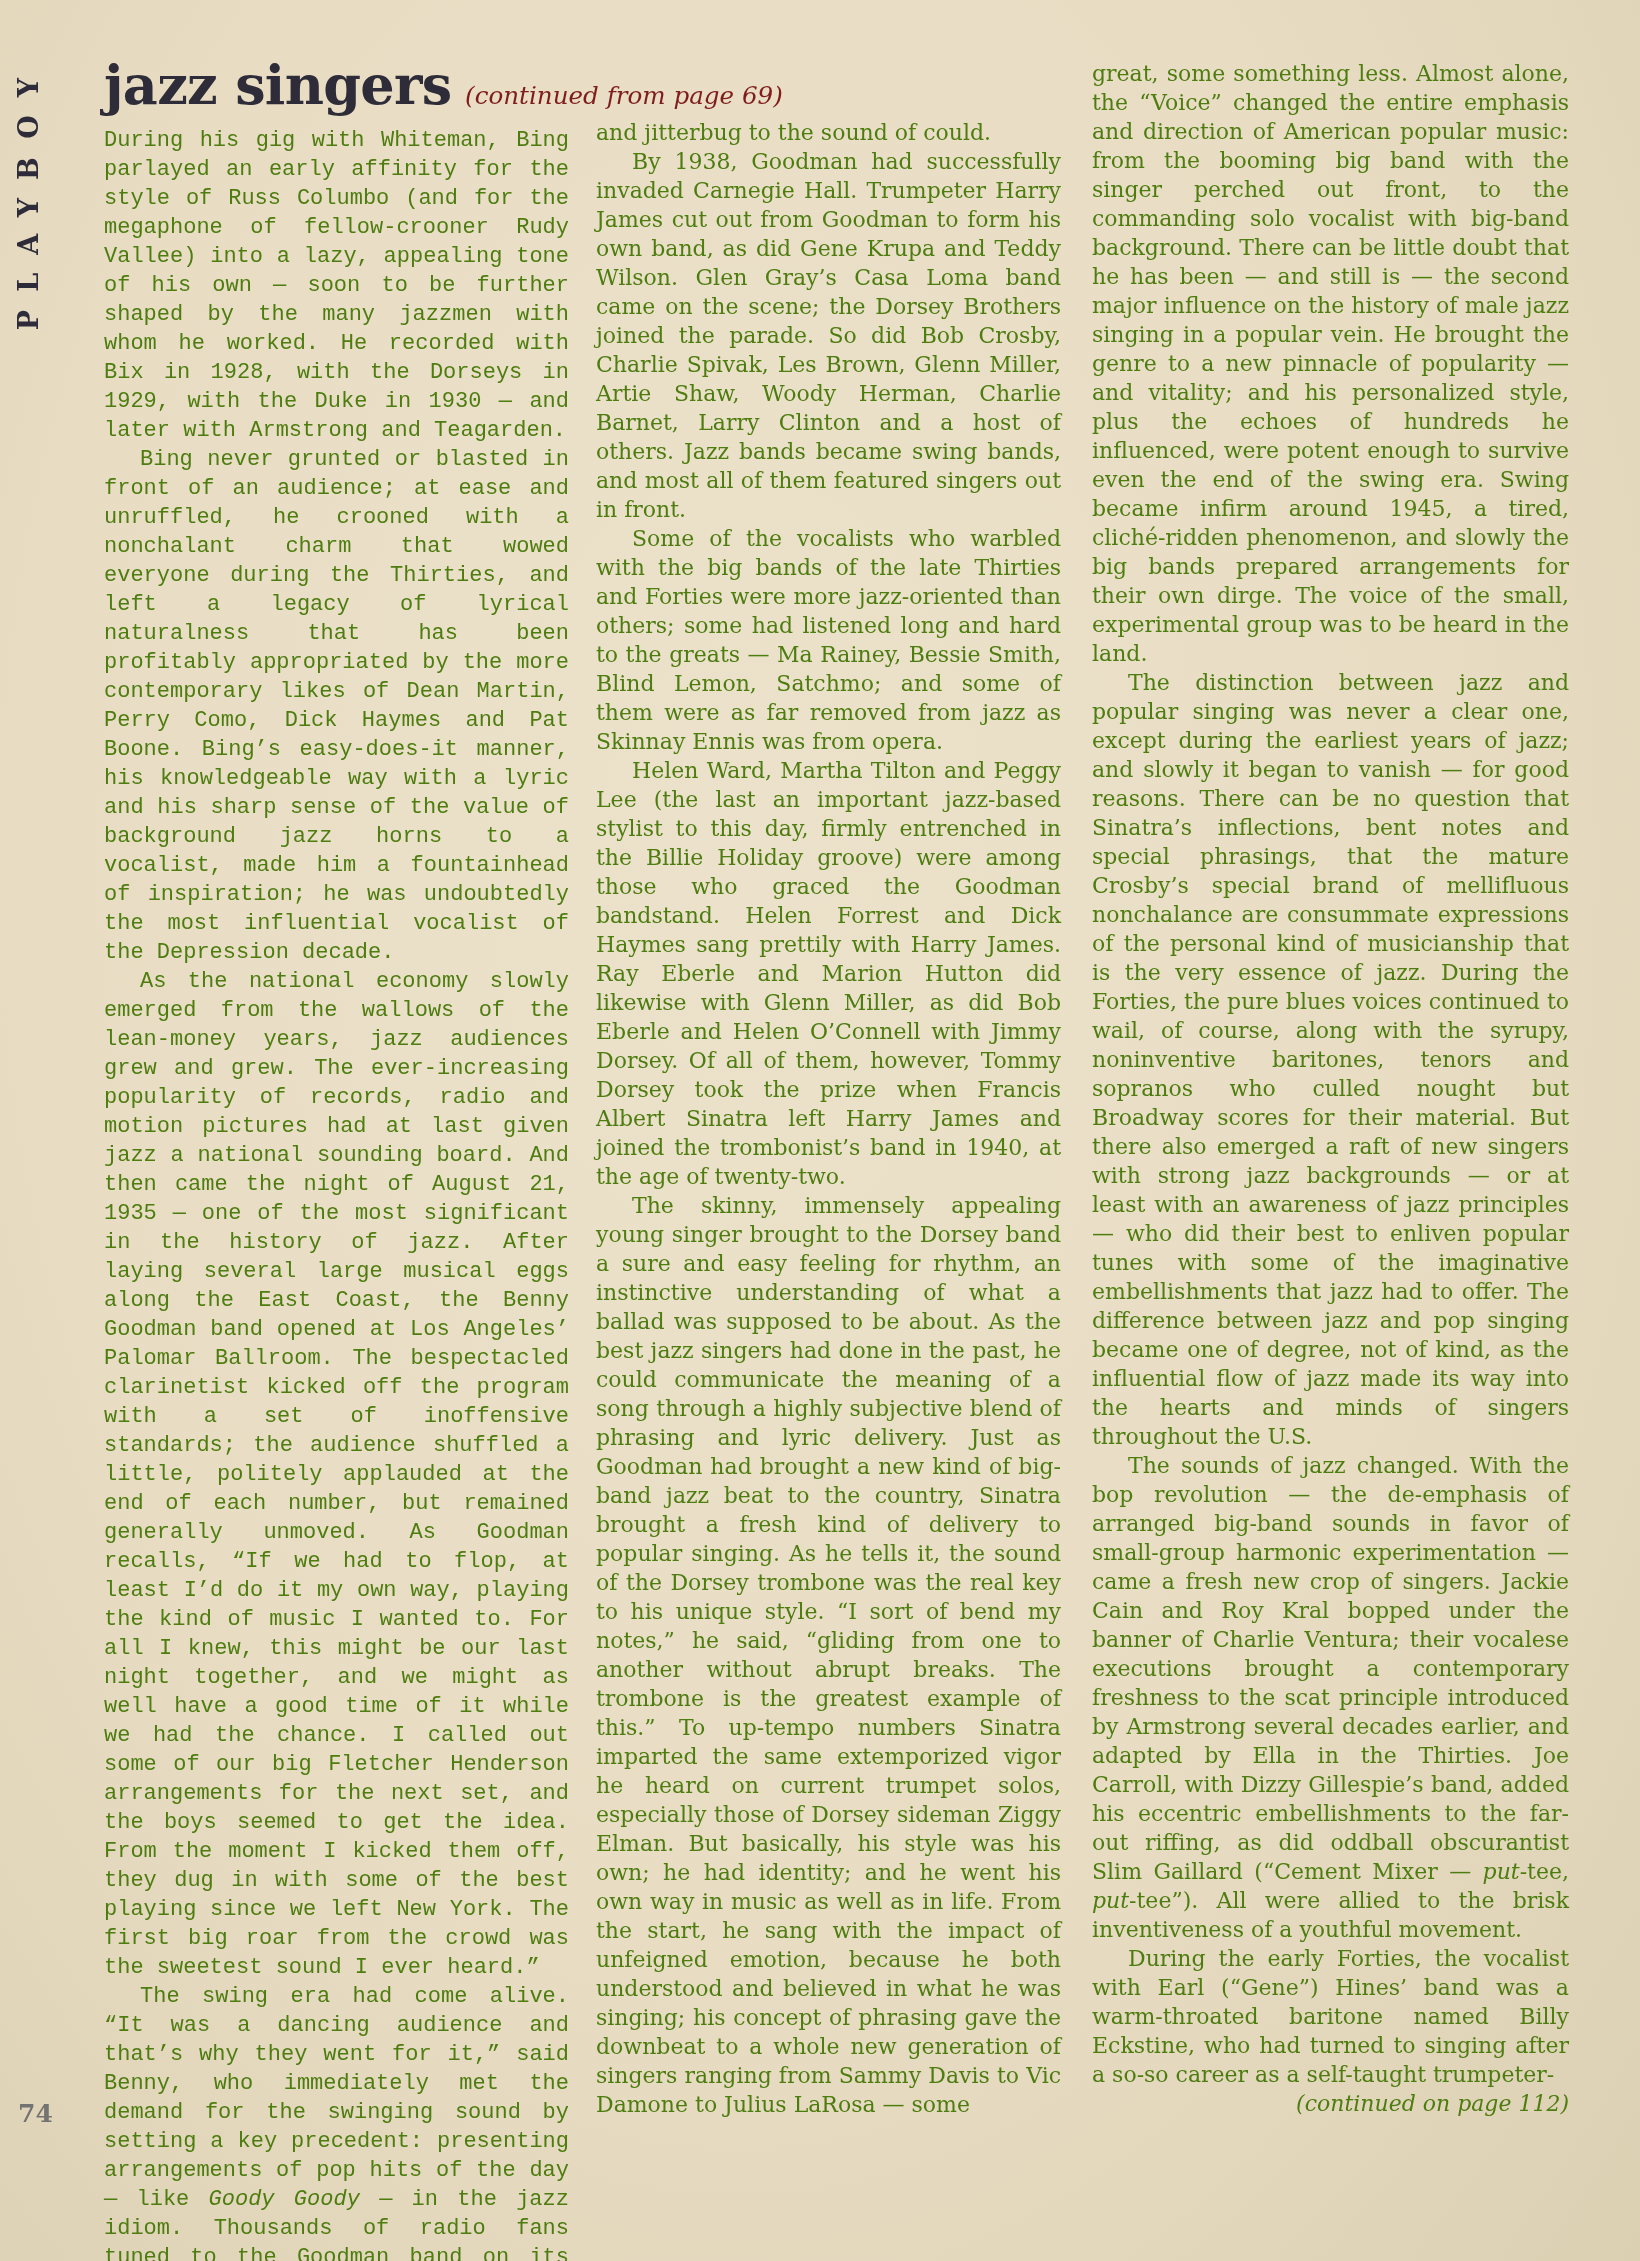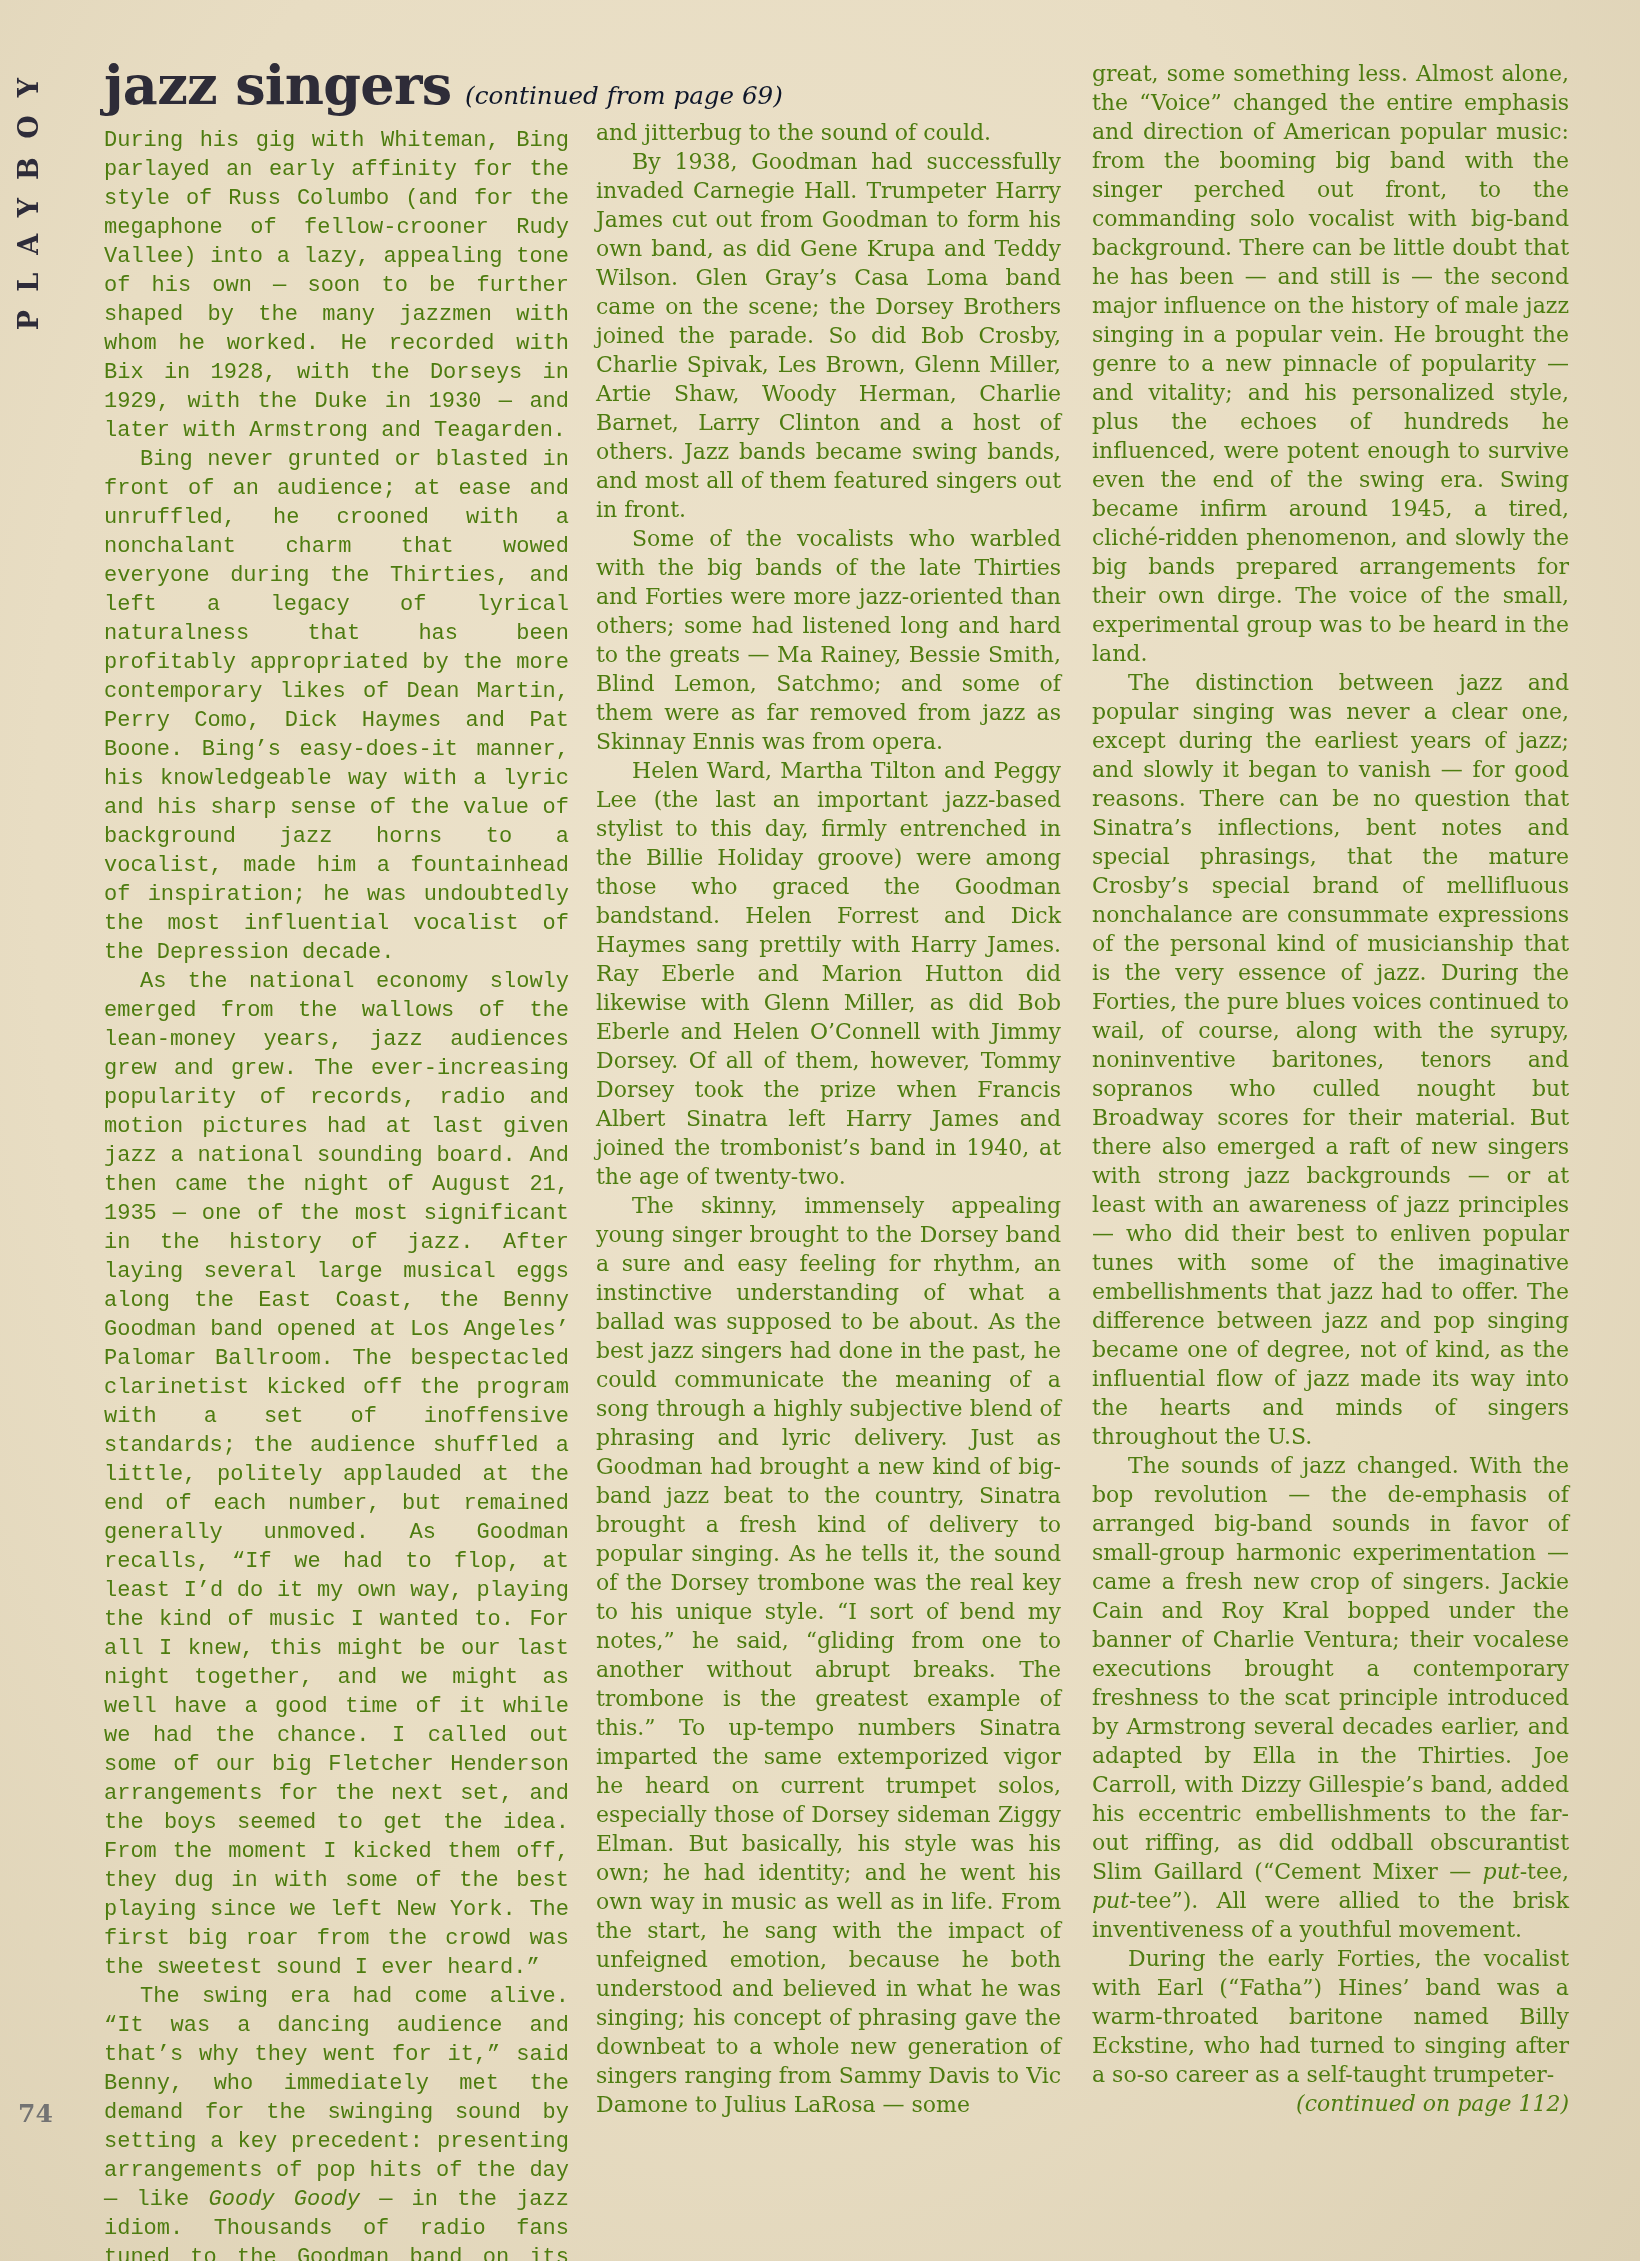--- a/index.html
+++ b/index.html
@@ -31,21 +31,21 @@
     font-family: "DejaVu Serif", serif;
     font-weight: bold;
     font-size: 54px;
     letter-spacing: -0.7px;
     color: #2e2c38;
   }
   .cont-from {
     font-style: italic;
     font-size: 24.6px;
     margin-left: 13.7px;
-    color: #0f172a;
+    color: #7f1d1d;
   }
   .col {
     position: absolute;
     text-align: justify;
     font-size: 22px;
     line-height: 29px;
     color: #4d7c0f;
   }
   #col-1 { left: 104px;  top: 126px; width: 465px; font-family: Liberation Mono, monospace; }
   #col-2 { left: 596px;  top: 118px; width: 465px; }
@@ -82,18 +82,18 @@
     <p class="para"><span>and jitterbug to the sound of could.</span></p>
     <p class="para indent"><span>By 1938, Goodman had successfully invaded Carnegie Hall. Trumpeter Harry James cut out from Goodman to form his own band, as did Gene Krupa and Teddy Wilson. Glen Gray’s Casa Loma band came on the scene; the Dorsey Brothers joined the parade. So did Bob Crosby, Charlie Spivak, Les Brown, Glenn Miller, Artie Shaw, Woody Herman, Charlie Barnet, Larry Clinton and a host of others. Jazz bands became swing bands, and most all of them featured singers out in front.</span></p>
     <p class="para indent"><span>Some of the vocalists who warbled with the big bands of the late Thirties and Forties were more jazz-oriented than others; some had listened long and hard to the greats — Ma Rainey, Bessie Smith, Blind Lemon, Satchmo; and some of them were as far removed from jazz as Skinnay Ennis was from opera.</span></p>
     <p class="para indent"><span>Helen Ward, Martha Tilton and Peggy Lee (the last an important jazz-based stylist to this day, firmly entrenched in the Billie Holiday groove) were among those who graced the Goodman bandstand. Helen Forrest and Dick Haymes sang prettily with Harry James. Ray Eberle and Marion Hutton did likewise with Glenn Miller, as did Bob Eberle and Helen O’Connell with Jimmy Dorsey. Of all of them, however, Tommy Dorsey took the prize when Francis Albert Sinatra left Harry James and joined the trombonist’s band in 1940, at the age of twenty-two.</span></p>
     <p class="para indent"><span>The skinny, immensely appealing young singer brought to the Dorsey band a sure and easy feeling for rhythm, an instinctive understanding of what a ballad was supposed to be about. As the best jazz singers had done in the past, he could communicate the meaning of a song through a highly subjective blend of phrasing and lyric delivery. Just as Goodman had brought a new kind of big-band jazz beat to the country, Sinatra brought a fresh kind of delivery to popular singing. As he tells it, the sound of the Dorsey trombone was the real key to his unique style. “I sort of bend my notes,” he said, “gliding from one to another without abrupt breaks. The trombone is the greatest example of this.” To up-tempo numbers Sinatra imparted the same extemporized vigor he heard on current trumpet solos, especially those of Dorsey sideman Ziggy Elman. But basically, his style was his own; he had identity; and he went his own way in music as well as in life. From the start, he sang with the impact of unfeigned emotion, because he both understood and believed in what he was singing; his concept of phrasing gave the downbeat to a whole new generation of singers ranging from Sammy Davis to Vic Damone to Julius LaRosa — some</span></p>
   </div>
 <div id="col-3" class="col">
     <p class="para"><span>great, some something less. Almost alone, the “Voice” changed the entire emphasis and direction of American popular music: from the booming big band with the singer perched out front, to the commanding solo vocalist with big-band background. There can be little doubt that he has been — and still is — the second major influence on the history of male jazz singing in a popular vein. He brought the genre to a new pinnacle of popularity — and vitality; and his personalized style, plus the echoes of hundreds he influenced, were potent enough to survive even the end of the swing era. Swing became infirm around 1945, a tired, cliché-ridden phenomenon, and slowly the big bands prepared arrangements for their own dirge. The voice of the small, experimental group was to be heard in the land.</span></p>
     <p class="para indent"><span>The distinction between jazz and popular singing was never a clear one, except during the earliest years of jazz; and slowly it began to vanish — for good reasons. There can be no question that Sinatra’s inflections, bent notes and special phrasings, that the mature Crosby’s special brand of mellifluous nonchalance are consummate expressions of the personal kind of musicianship that is the very essence of jazz. During the Forties, the pure blues voices continued to wail, of course, along with the syrupy, noninventive baritones, tenors and sopranos who culled nought but Broadway scores for their material. But there also emerged a raft of new singers with strong jazz backgrounds — or at least with an awareness of jazz principles — who did their best to enliven popular tunes with some of the imaginative embellishments that jazz had to offer. The difference between jazz and pop singing became one of degree, not of kind, as the influential flow of jazz made its way into the hearts and minds of singers throughout the U.S.</span></p>
     <p class="para indent"><span>The sounds of jazz changed. With the bop revolution — the de-emphasis of arranged big-band sounds in favor of small-group harmonic experimentation — came a fresh new crop of singers. Jackie Cain and Roy Kral bopped under the banner of Charlie Ventura; their vocalese executions brought a contemporary freshness to the scat principle introduced by Armstrong several decades earlier, and adapted by Ella in the Thirties. Joe Carroll, with Dizzy Gillespie’s band, added his eccentric embellishments to the far-out riffing, as did oddball obscurantist Slim Gaillard (“Cement Mixer — </span><span class="ital">put</span><span>-tee, </span><span class="ital">put</span><span>-tee”). All were allied to the brisk inventiveness of a youthful movement.</span></p>
-    <p class="para indent"><span>During the early Forties, the vocalist with Earl (“Fatha”) Hines’ band was a warm-throated baritone named Billy Eckstine, who had turned to singing after a so-so career as a self-taught trumpeter-</span></p>
+    <p class="para indent"><span>During the early Forties, the vocalist with Earl (“Gene”) Hines’ band was a warm-throated baritone named Billy Eckstine, who had turned to singing after a so-so career as a self-taught trumpeter-</span></p>
     <p class="para right"><span class="ital">(continued on page 112)</span></p>
   </div>
 
 <div class="page-number">74</div>
 
 
 </body></html>

